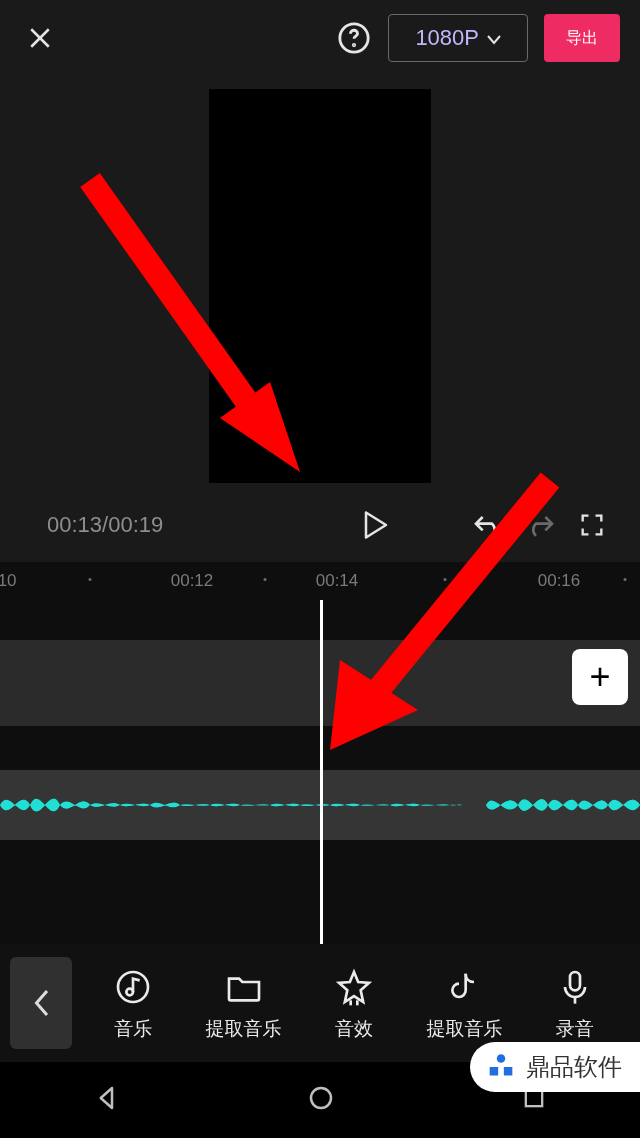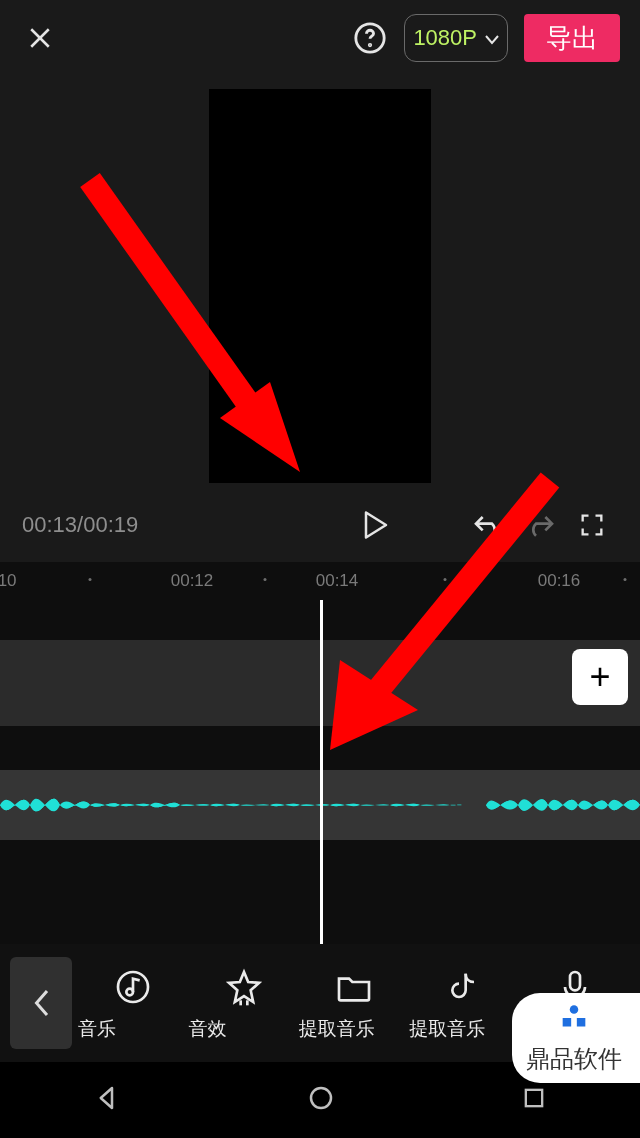--- a/index.html
+++ b/index.html
@@ -19,54 +19,54 @@
     display: flex;
     align-items: center;
     padding: 0 20px;
     background: #1a1a1a;
   }
   .close { width:40px; height:40px; display:flex; align-items:center; justify-content:center;}
   .help { margin-left:auto; width:40px; height:40px; display:flex; align-items:center; justify-content:center;}
   .res-sel {
     margin-left: 14px;
     height: 48px;
-    padding: 0 8px;
+    padding: 0 26px;
     border: 1px solid #6a6a6a;
-    border-radius: 12px;
+    border-radius: 4px;
     display: flex;
     align-items: center;
     font-size: 22px;
-    color: #bef264;
+    color: #c4b5fd;
   }
   .res-sel .caret { margin-left: 8px; }
   .export-btn {
     margin-left: 16px;
     height: 48px;
     padding: 0 22px;
     background: #ee2b63;
     color: #fff;
-    font-size: 26px;
+    font-size: 16px;
     border-radius: 4px;
     display: flex;
     align-items: center;
   }
 
   
   .preview-area { background:#1a1a1a; padding-bottom:8px; }
   .preview { position:relative; height:420px; display:flex; align-items:center; justify-content:center; }
   .video-frame { width: 222px; height: 394px; background: #000; }
 
   
   .playback {
     height: 58px;
     display:flex;
     align-items:center;
     padding: 0 22px;
   }
-  .timecode { color:#8e8e8e; font-size:22px; }
+  .timecode { color:#8e8e8e; font-size:22px;margin-left:25px; }
   .pb-spacer { flex:1; }
   .pb-icon { width:52px; height:52px; display:flex; align-items:center; justify-content:center; }
 
   
   .ruler {
     height: 38px;
     position: relative;
     background:#0e0e0e;
     font-size:17px; color:#7a7a7a;
   }
@@ -107,41 +107,41 @@
     display:flex; align-items:center;
     padding: 0 10px;
   }
   .back-tile {
     width:62px; height:92px;
     background:#303030; border-radius:6px;
     display:flex; align-items:center; justify-content:center;
     margin-right: 6px;
   }
   .tool {
-    flex:1; display:flex; flex-direction:column; justify-content:center;
+    flex:1; display:flex; flex-direction:column; align-items:center; justify-content:center;
     color:#eaeaea; font-size:19px;
   }
   .tool .ico { height:46px; display:flex; align-items:center; justify-content:center; margin-bottom:6px;}
 
   
   .navbar {
     position:absolute; bottom:0; left:0; right:0; height:76px;
     background:#000;
     display:flex; align-items:center; justify-content:space-around;
   }
 
   
   .watermark {
-    position:absolute; right:0; bottom:55px;
+    position:absolute; right:0; bottom:46px;
     background:#fff; color:#333;
     padding: 8px 18px 8px 14px;
     border-top-left-radius: 28px;
     border-bottom-left-radius: 28px;
     display:flex; align-items:center; gap:8px;
-    font-size:24px; font-weight:500;flex-direction:column;
+    font-size:24px; font-weight:500;
   }
 </style>
 </head>
 <body>
 
 <div class="header">
   <div class="close">
     <svg width="30" height="30" viewBox="0 0 24 24" fill="none" stroke="#e5e5e5" stroke-width="2">
       <line x1="5" y1="5" x2="19" y2="19"></line>
         <line x1="19" y1="5" x2="5" y2="19"></line>
@@ -250,34 +250,34 @@
           <circle cx="12" cy="12" r="9"></circle>
           <circle cx="10" cy="15" r="2"></circle>
           <path d="M12 15 V7 l4 1"></path>
         </svg>
     </div>
     <span>音乐</span>
   </div>
   <div class="tool">
     <div class="ico">
       <svg width="40" height="40" viewBox="0 0 24 24" fill="none" stroke="#eaeaea" stroke-width="1.6">
+          <path d="M3 7 h6 l2 2 h10 v10 a1 1 0 0 1 -1 1 H4 a1 1 0 0 1 -1 -1 Z"></path>
+        </svg>
+    </div>
+    <span>提取音乐</span>
+  </div>
+  <div class="tool">
+    <div class="ico">
+      <svg width="40" height="40" viewBox="0 0 24 24" fill="none" stroke="#eaeaea" stroke-width="1.6">
           <path d="M12 3 L14.5 9 21 9.5 16 14 17.5 21 12 17.5 6.5 21 8 14 3 9.5 9.5 9 Z"></path>
           <line x1="10" y1="20" x2="10" y2="23"></line>
           <line x1="14" y1="20" x2="14" y2="23"></line>
         </svg>
     </div>
     <span>音效</span>
-  </div>
-  <div class="tool">
-    <div class="ico">
-      <svg width="40" height="40" viewBox="0 0 24 24" fill="none" stroke="#eaeaea" stroke-width="1.6">
-          <path d="M3 7 h6 l2 2 h10 v10 a1 1 0 0 1 -1 1 H4 a1 1 0 0 1 -1 -1 Z"></path>
-        </svg>
-    </div>
-    <span>提取音乐</span>
   </div>
   <div class="tool">
     <div class="ico">
       <svg width="40" height="42" viewBox="0 0 24 24" fill="none" stroke="#eaeaea" stroke-width="1.6">
           <path d="M13 4 v10 a4 4 0 1 1 -4 -4"></path>
           <path d="M13 4 c0 3 2 5 5 5"></path>
         </svg>
     </div>
     <span>提取音乐</span>
   </div>

